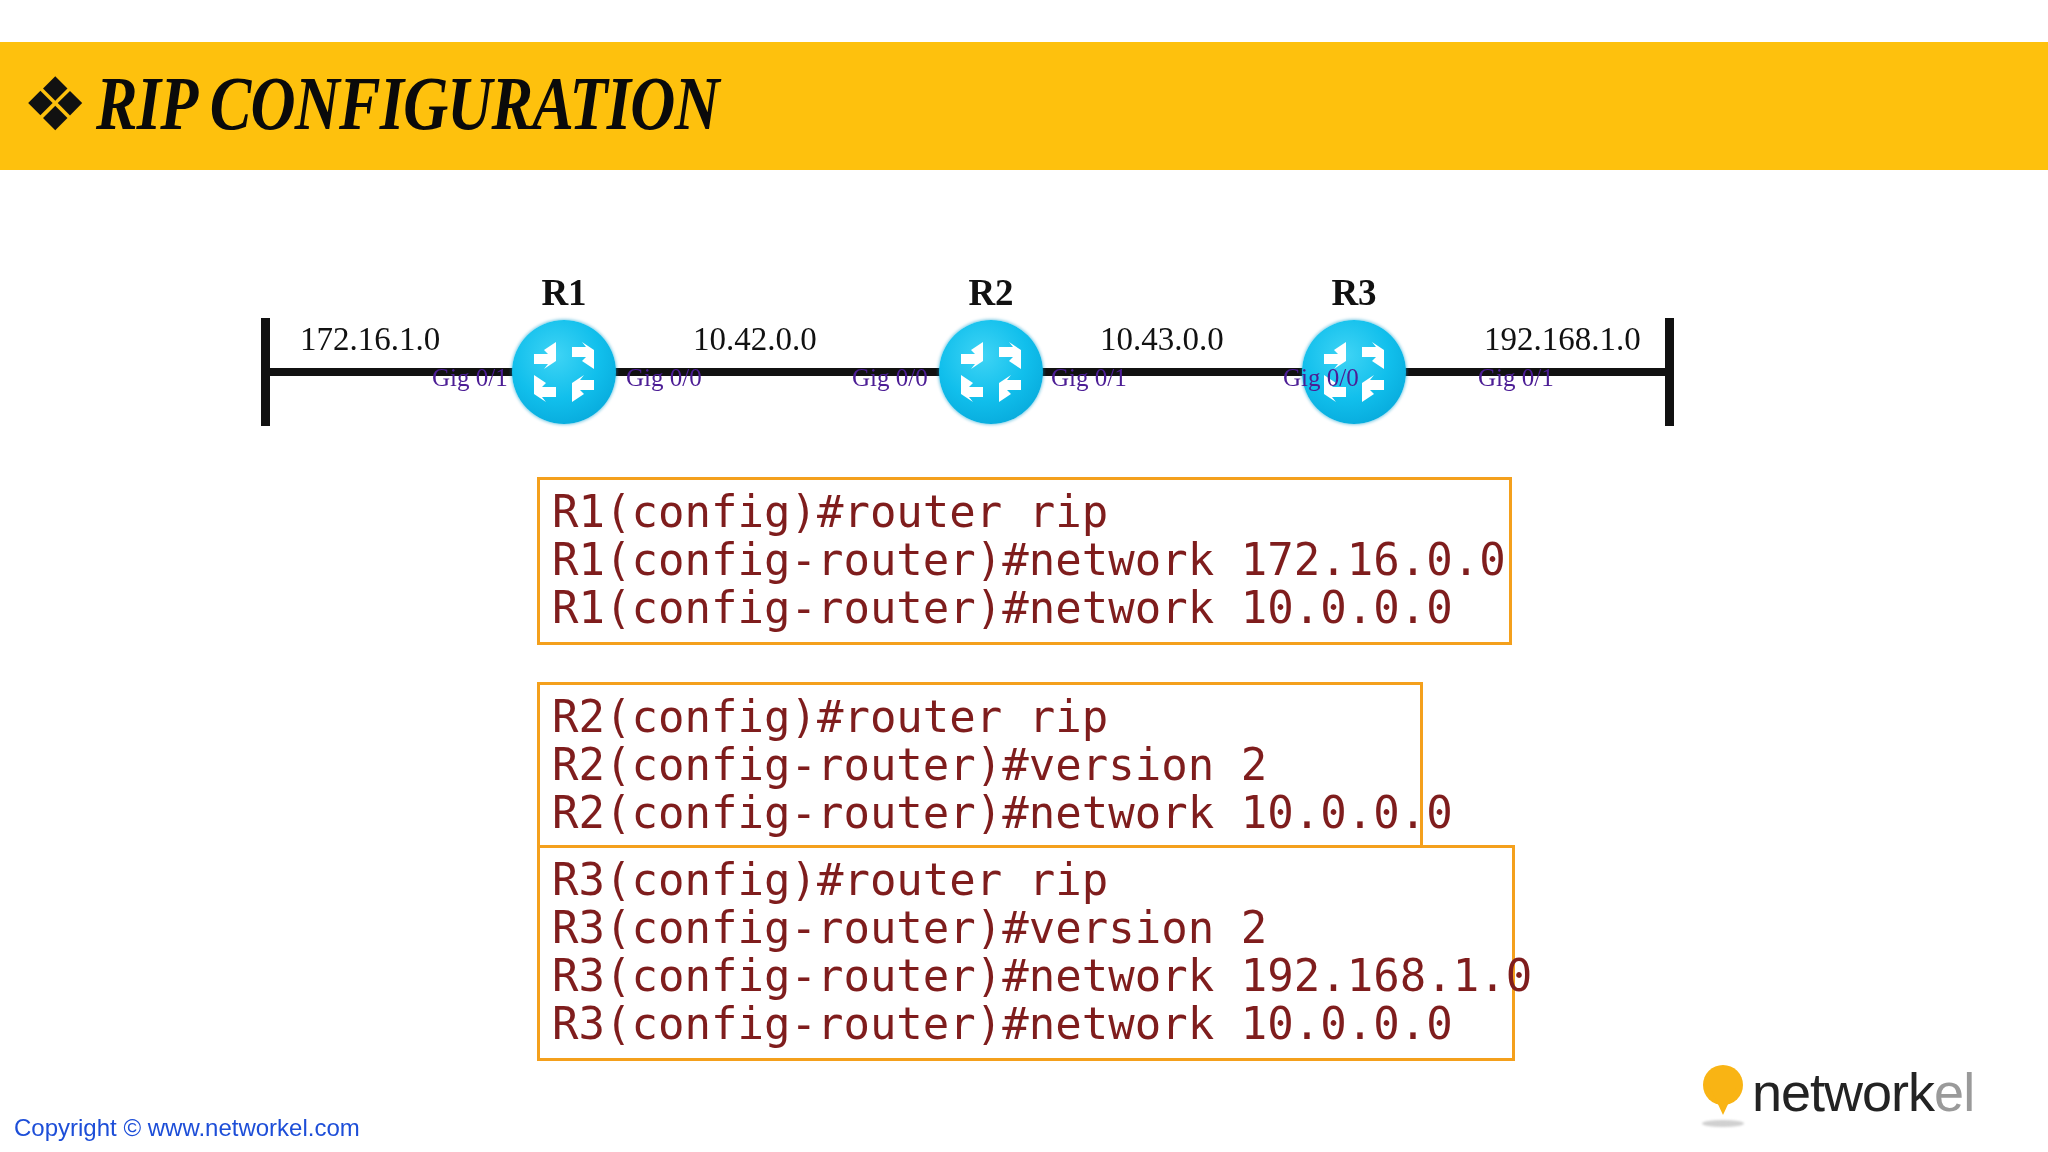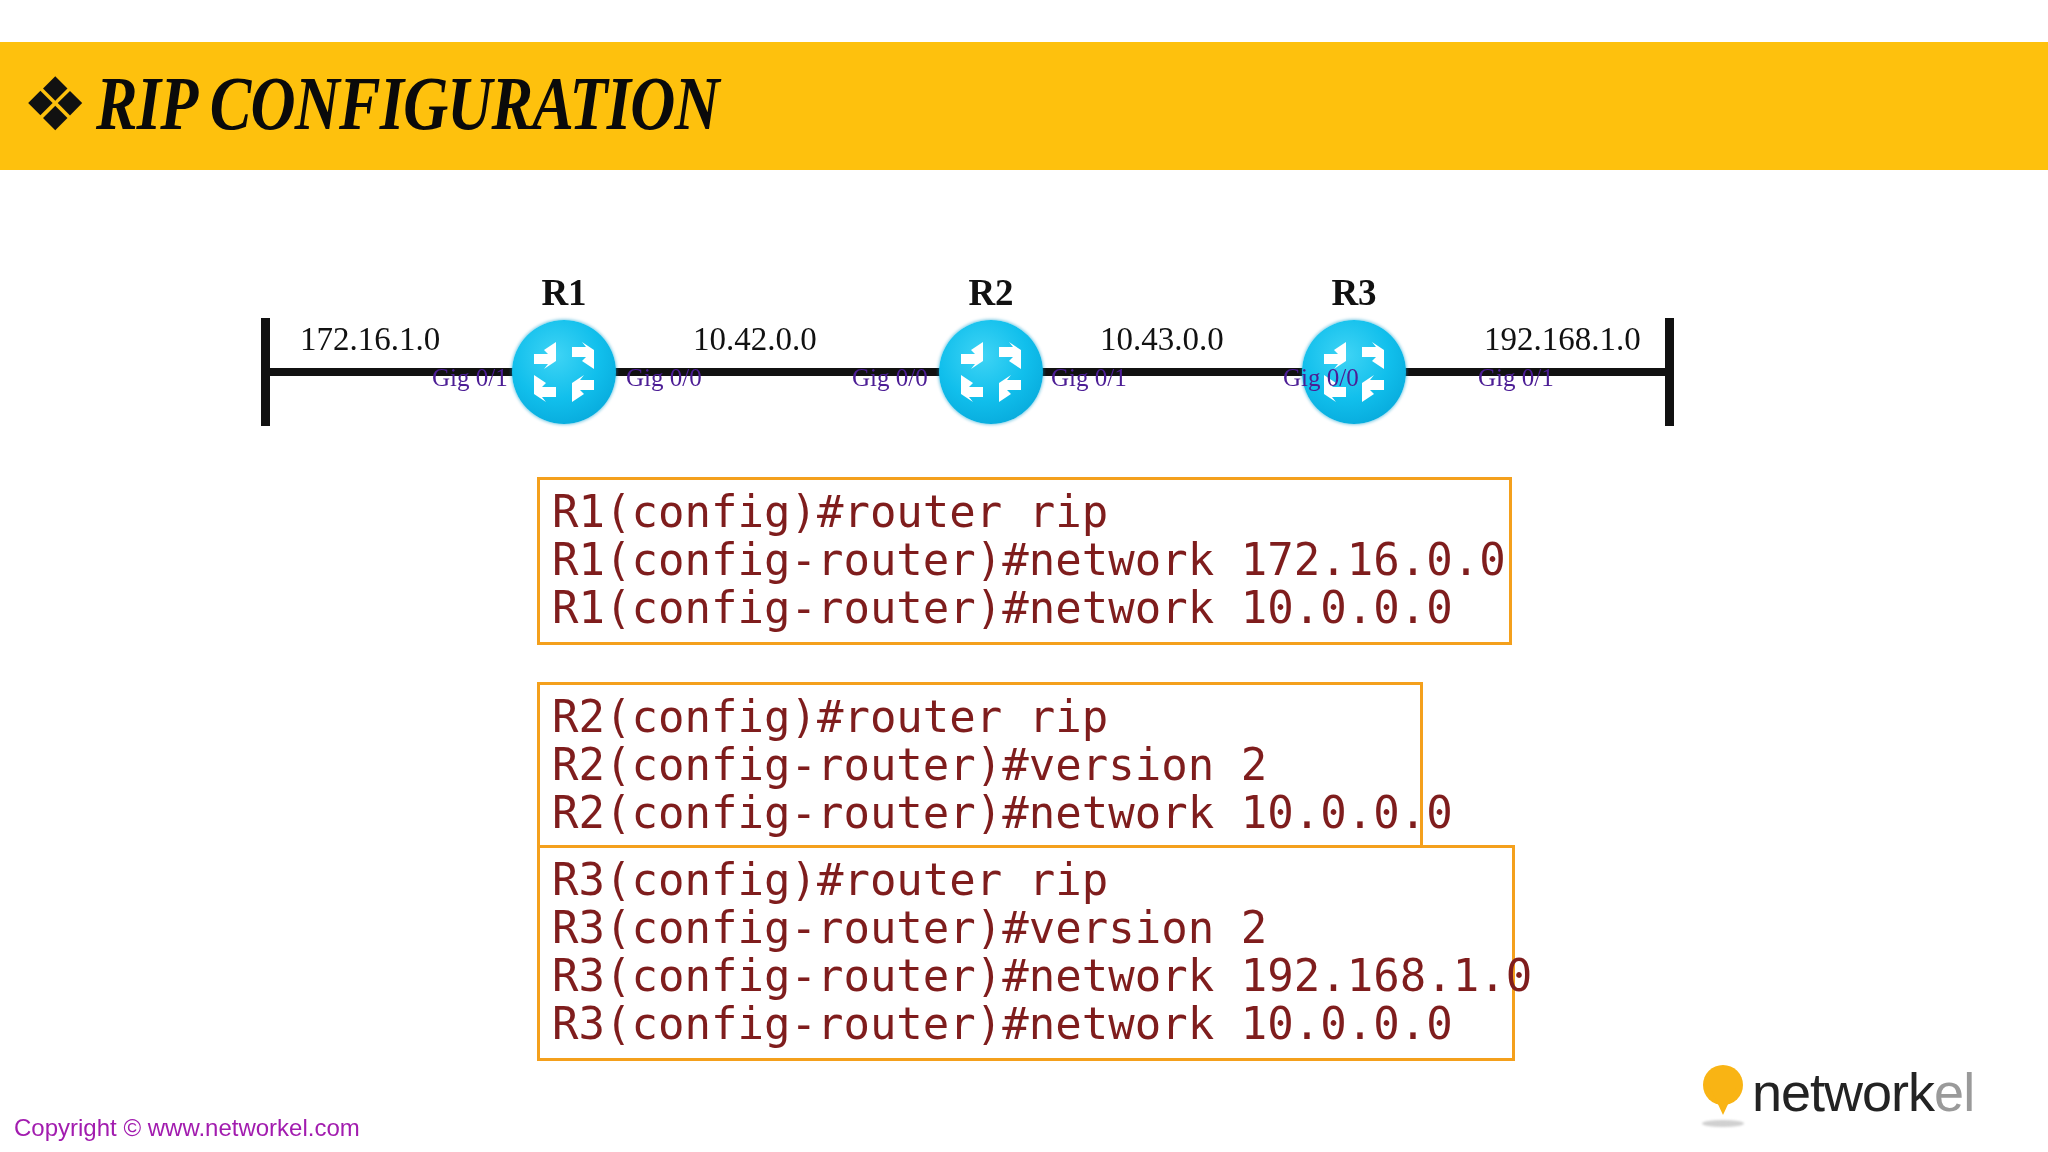--- a/index.html
+++ b/index.html
@@ -128,21 +128,21 @@
   #cfg-box-1 { top: 682px; width: 886px; }
   #cfg-box-2 { top: 845px; width: 978px; }
 
   
   .copyright {
     position: absolute;
     left: 14px;
     top: 1114px;
     font-family: "Liberation Sans", "DejaVu Sans", sans-serif;
     font-size: 24px;
-    color: #a21caf;
+    color: #1d4ed8;
     white-space: nowrap;
   }
   .brand-logo {
     position: absolute;
     left: 1700px;
     top: 1065px;
     display: flex;
     align-items: flex-start;
     height: 70px;
   }

